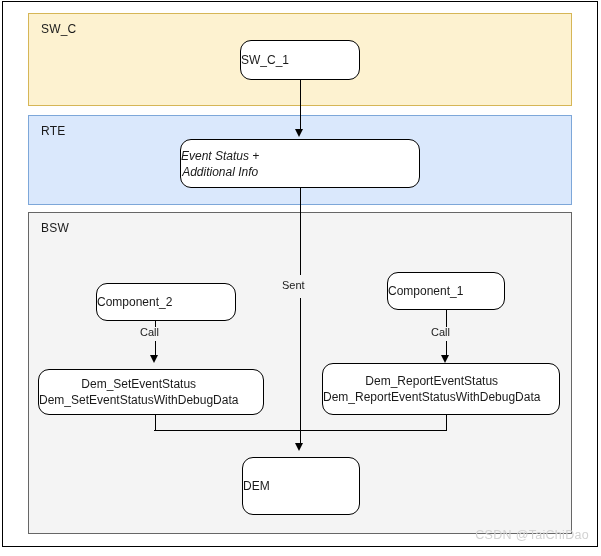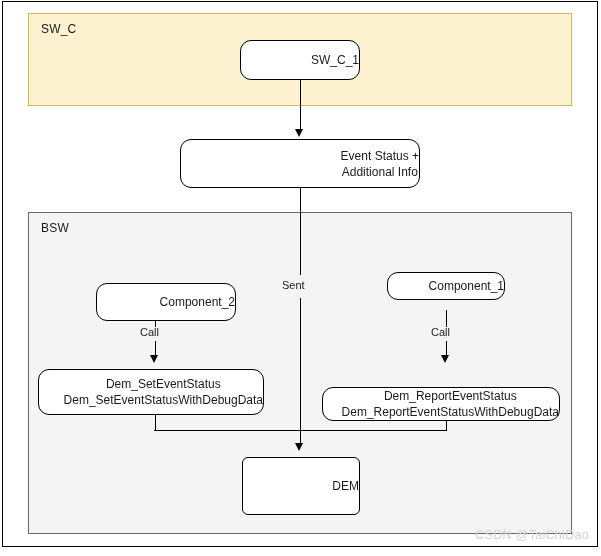--- a/index.html
+++ b/index.html
@@ -70,35 +70,35 @@
   }
   
   .node {
     position: absolute;
     box-sizing: border-box;
     background: #ffffff;
     border: 1.3px solid #000000;
     border-radius: 11px;
     display: flex;
     align-items: center;
-    justify-content: flex-end;
+    justify-content: flex-start;
     text-align: center;
     font-size: 12px;
     line-height: 16px;
     color: #1a1a1a;
     white-space: pre-line;
     z-index: 5;
   }
   #node-swc1      { left: 240px; top: 40px;  width: 120px; height: 40px; }
-  #node-event     { left: 180px; top: 139px; width: 240px; height: 49px; }
+  #node-event     { left: 180px; top: 139px; width: 240px; height: 49px; font-style: italic; }
   #node-comp2     { left: 96px;  top: 283px; width: 140px; height: 38px; }
-  #node-comp1     { left: 387px; top: 272px; width: 118px; height: 28px; }
+  #node-comp1     { left: 387px; top: 272px; width: 118px; height: 38px; }
   #node-setevent  { left: 38px;  top: 369px; width: 226px; height: 46px; }
-  #node-reportevt { left: 322px; top: 387px; width: 238px; height: 34px; }
-  #node-dem       { left: 242px; top: 457px; width: 118px; height: 58px; border-radius: 6px; }
+  #node-reportevt { left: 322px; top: 363px; width: 238px; height: 52px; }
+  #node-dem       { left: 242px; top: 457px; width: 118px; height: 58px; }
   
   .conn {
     position: absolute;
     background: #000000;
     z-index: 3;
   }
   .vline { width: 1.3px; }
   .hline { height: 1.3px; }
   .arrowhead {
     position: absolute;
@@ -151,20 +151,23 @@
 <body>
 
 <div id="canvas">
 
   <div class="outer-frame"></div>
 
   <div class="layer" id="layer-swc">
     <span class="layer-label">SW_C</span>
   </div>
 
+  <div class="layer" id="layer-rte">
+    <span class="layer-label">RTE</span>
+  </div>
 
   <div class="layer" id="layer-bsw">
     <span class="layer-label">BSW</span>
   </div>
 
   <div class="conn vline" id="c-swc-to-event"></div>
   <div class="arrowhead" id="a-swc-to-event"></div>
 
   <div class="conn vline" id="c-event-down-a"></div>
   <span class="edge-label" style="left:282px; top:279px;">Sent</span>

